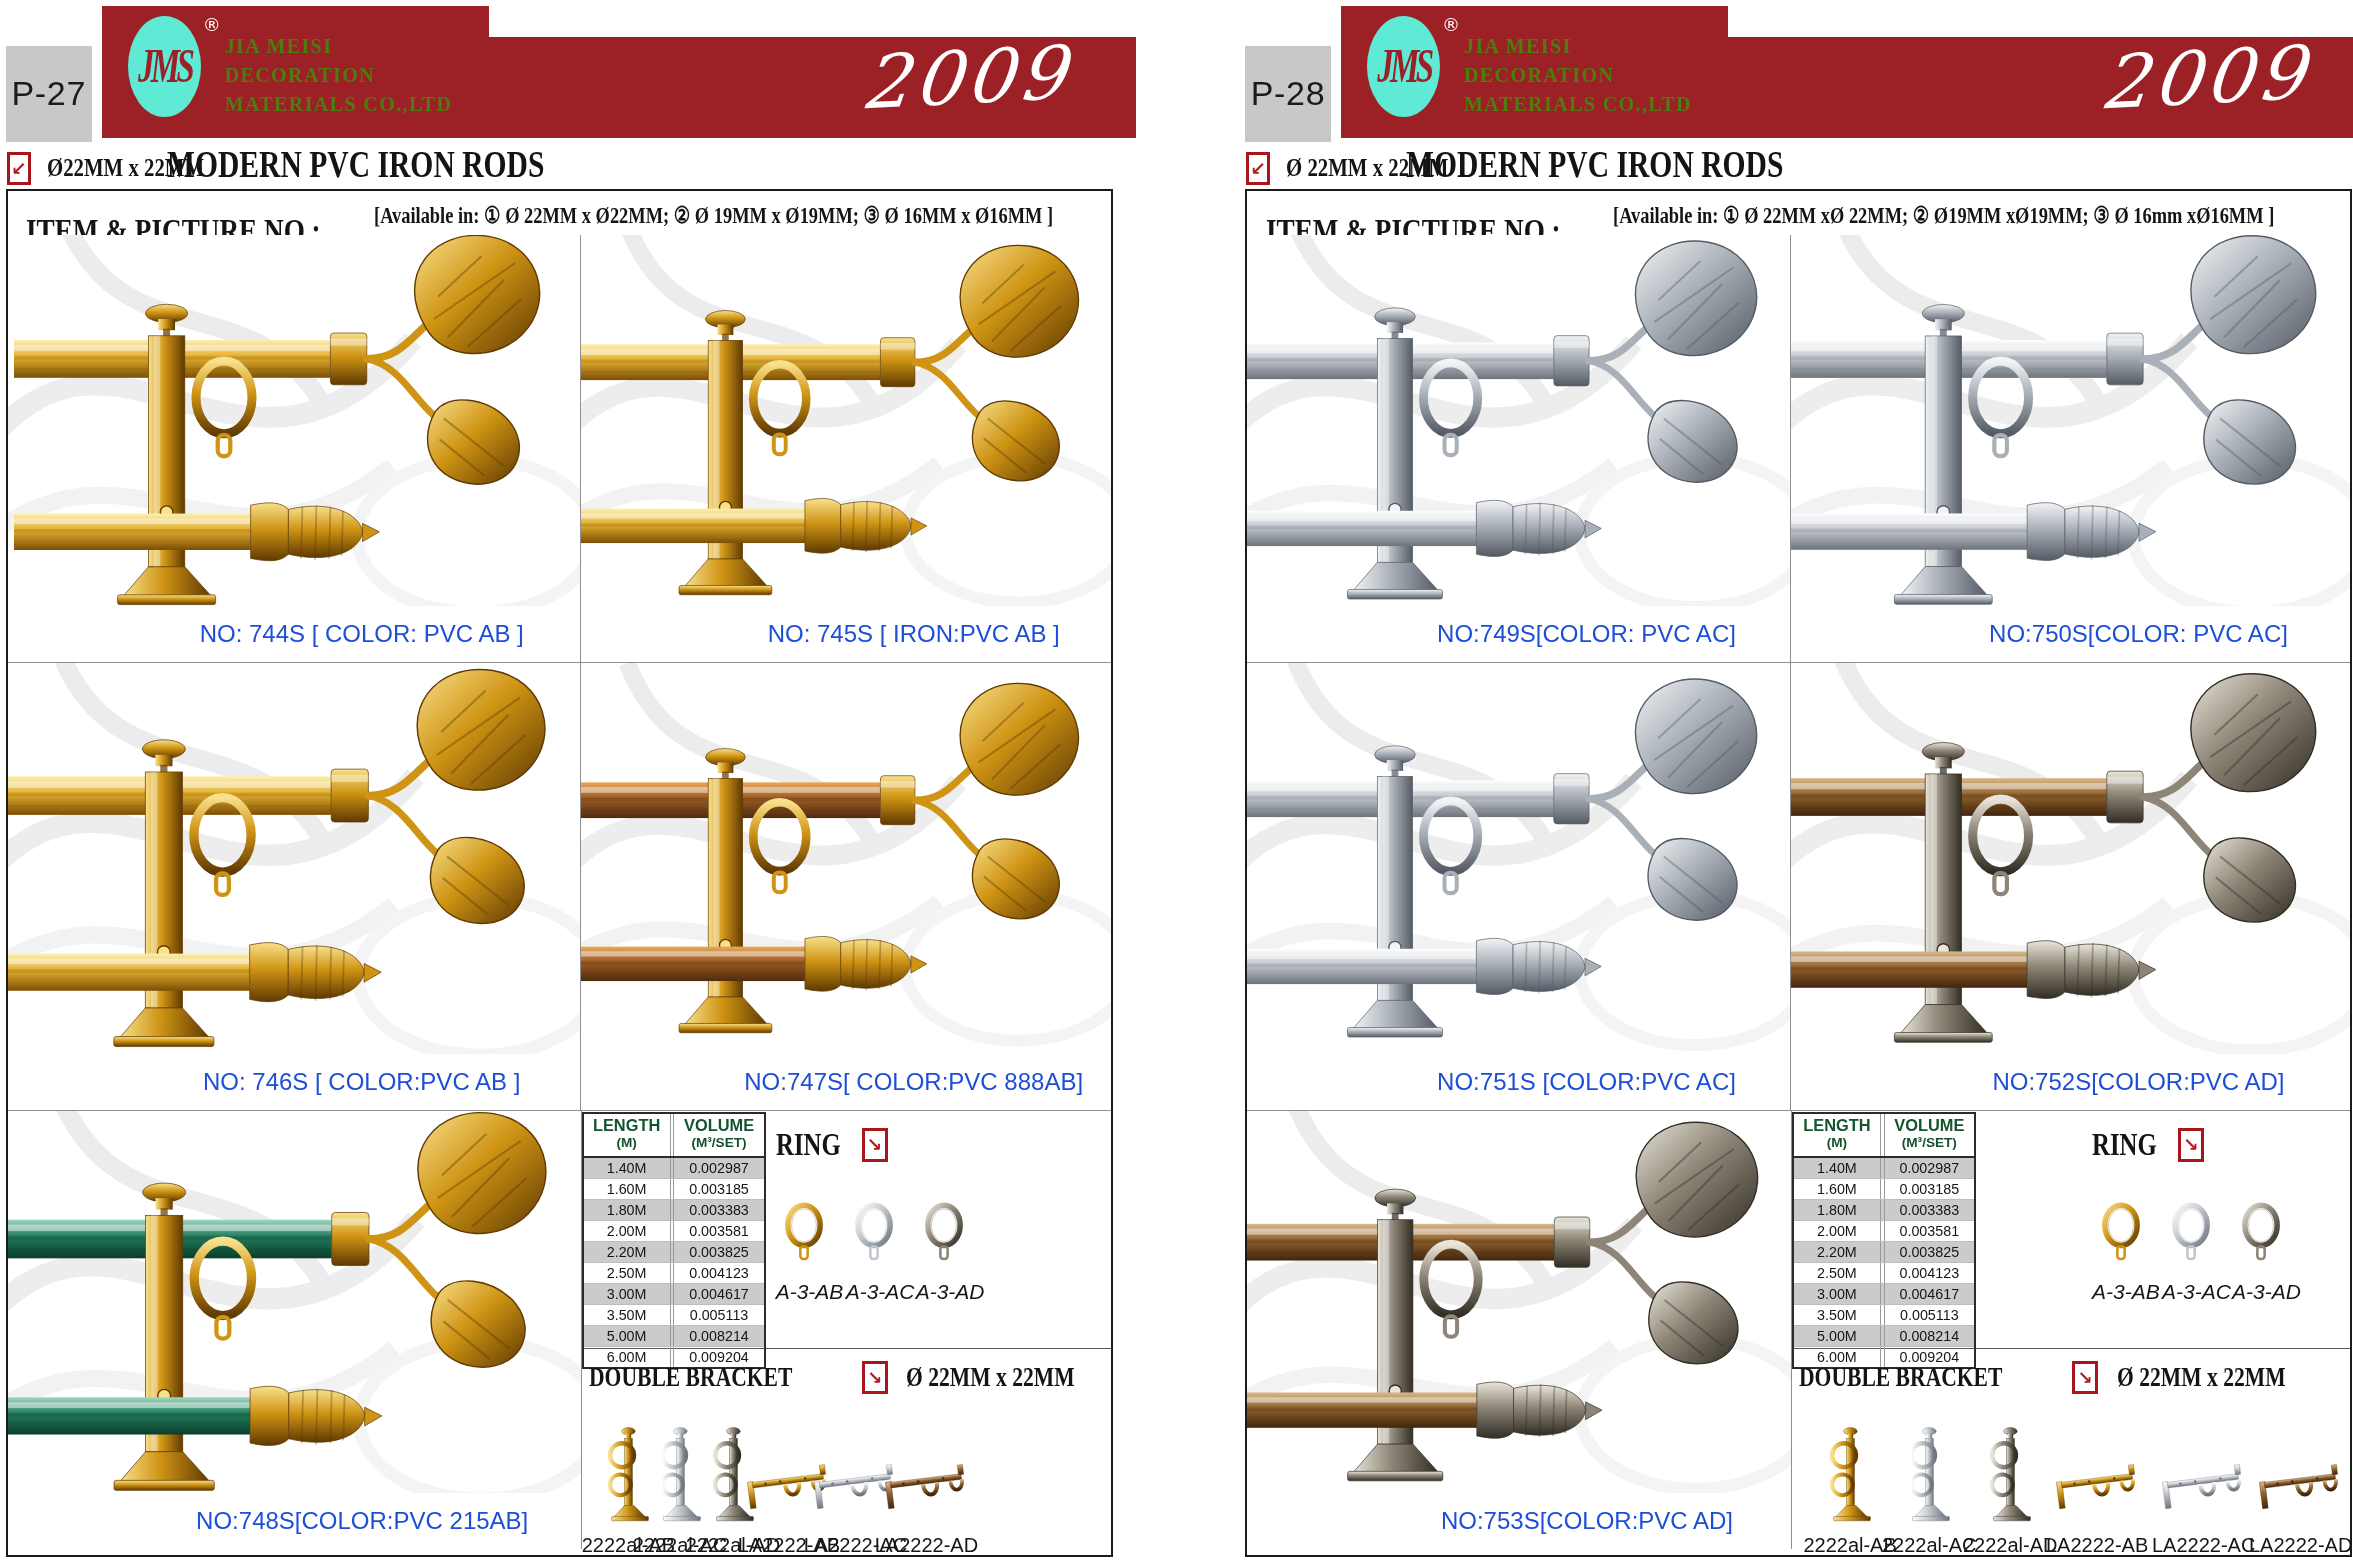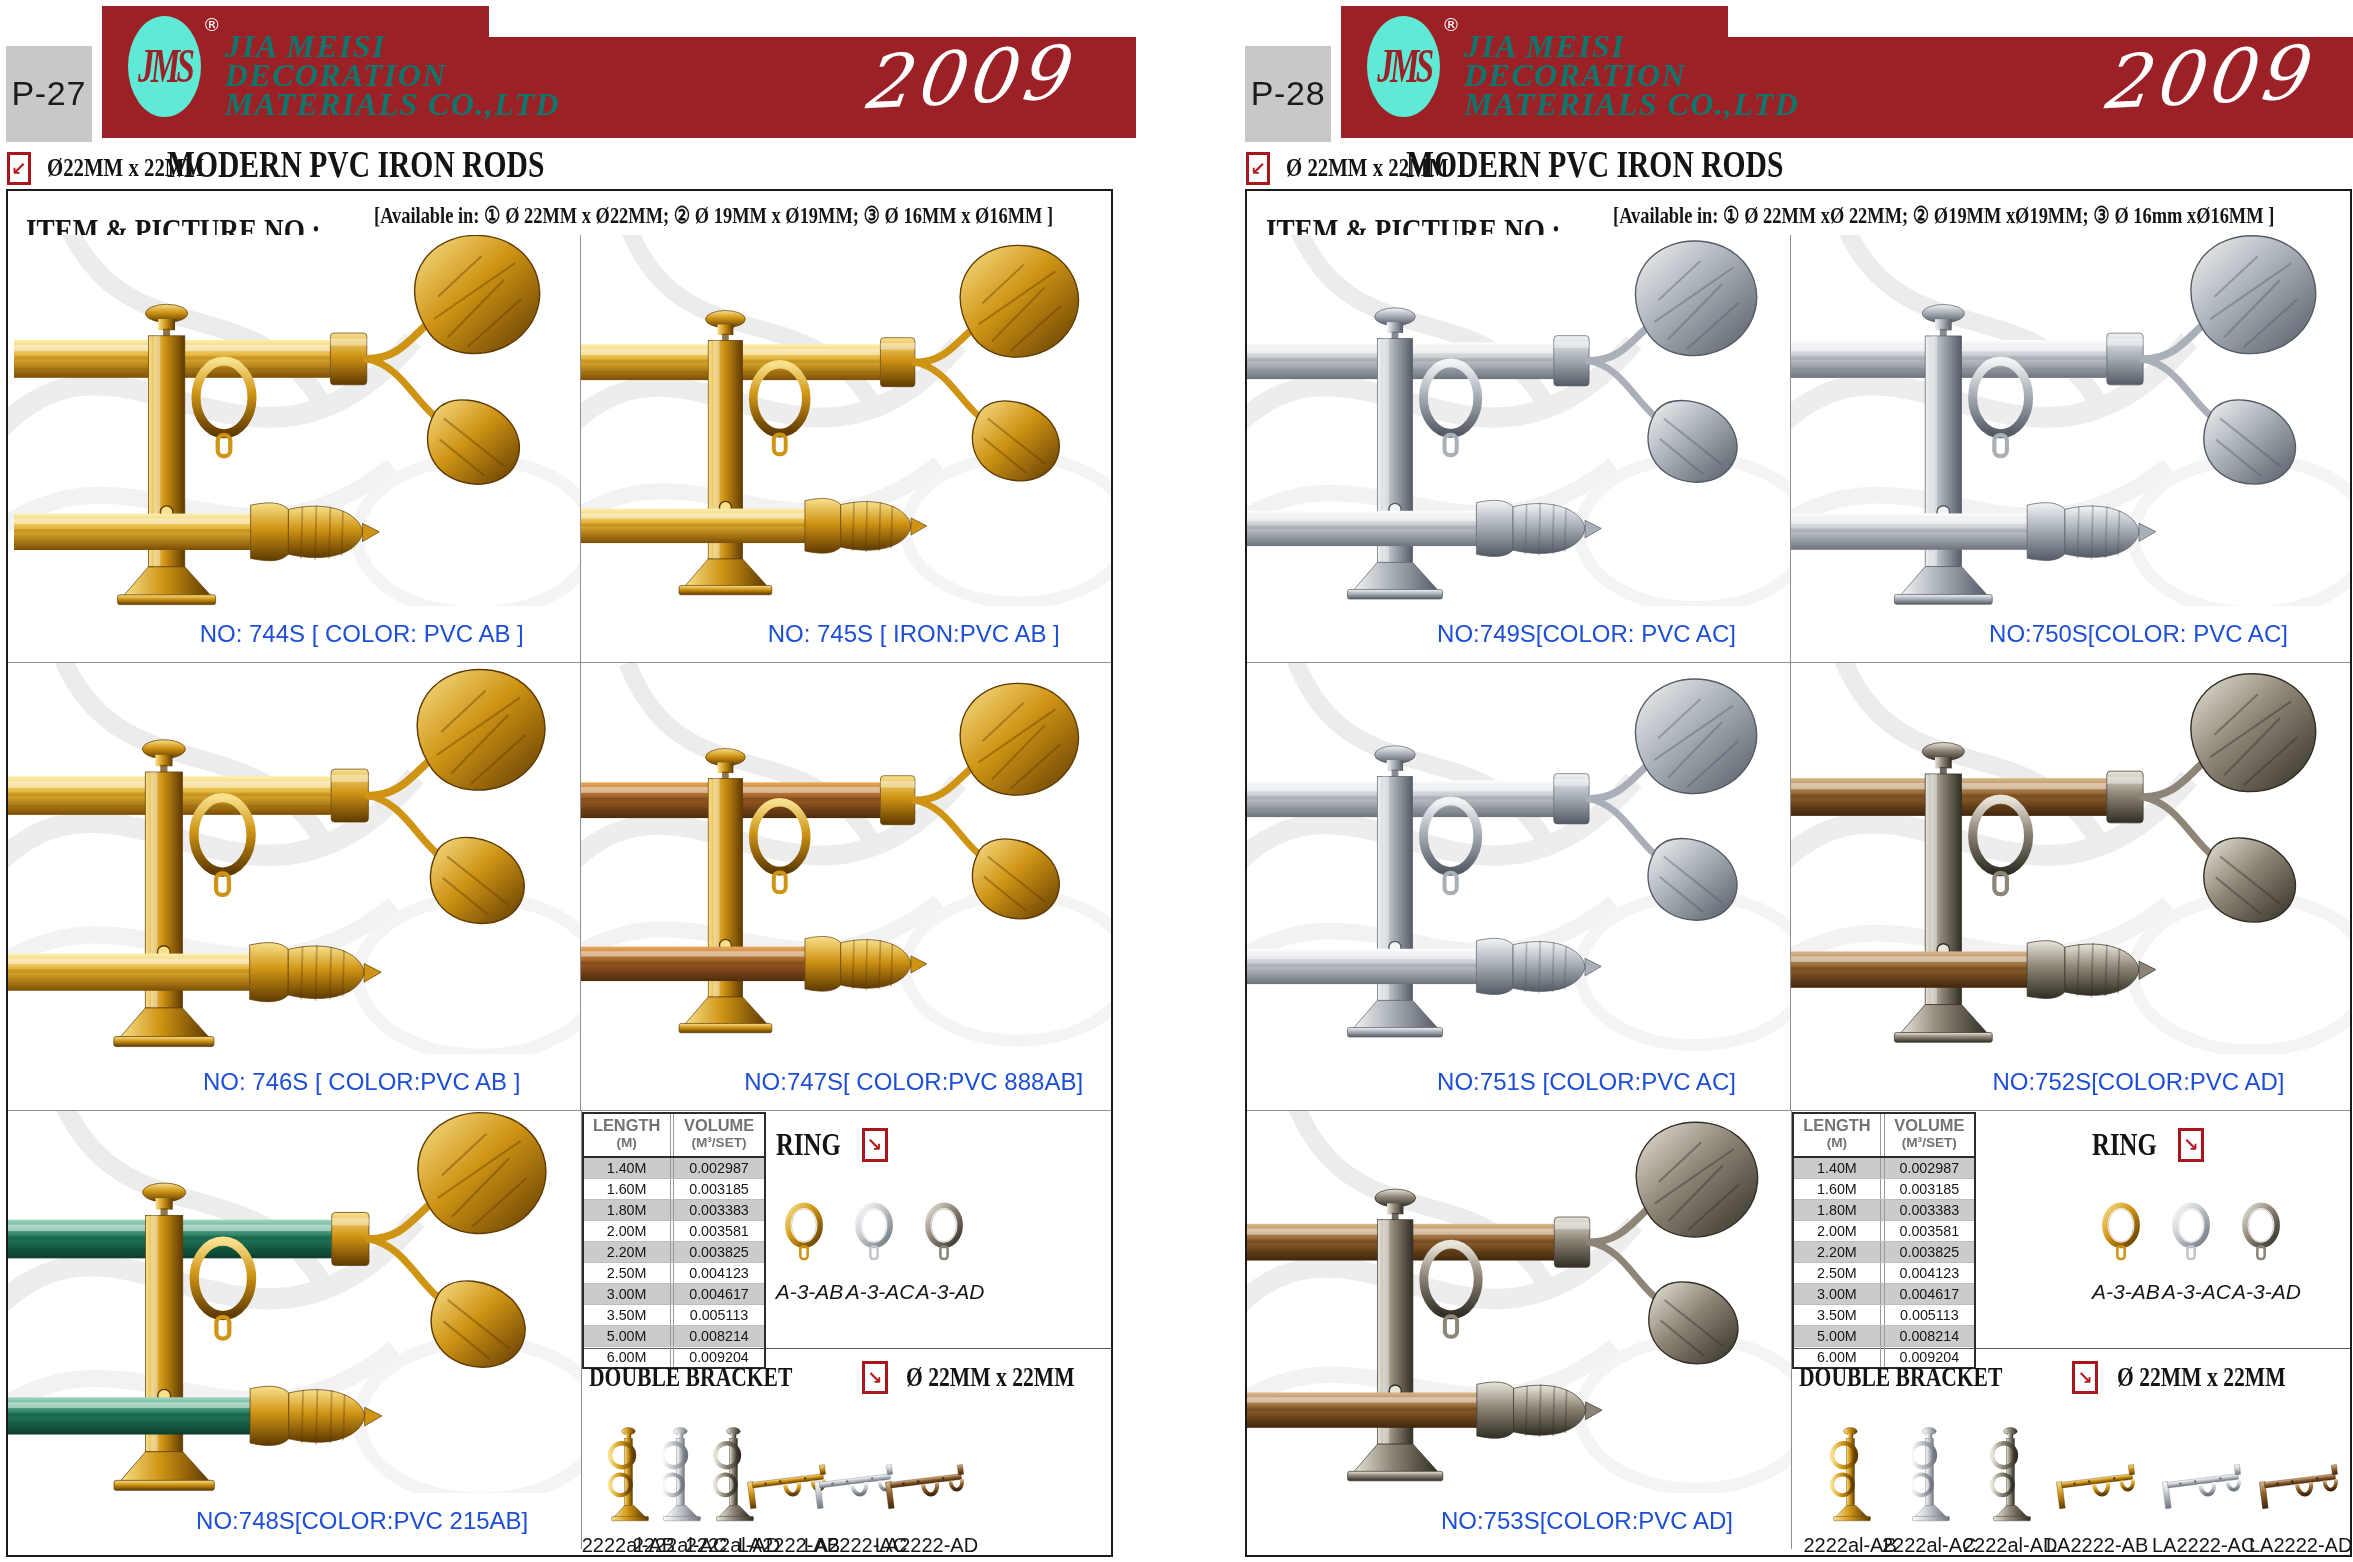--- a/index.html
+++ b/index.html
@@ -28,23 +28,23 @@
   .logo{
     position:absolute;left:26.4px;top:10px;width:73px;height:101px;background:#5eead4;
     border-radius:50%;display:flex;align-items:center;justify-content:center;z-index:2;
   }
   .logo span{
     font-family:"Liberation Serif",serif;font-style:italic;font-weight:bold;
     font-size:33px;color:var(--red);letter-spacing:-3.6px;transform:scaleY(1.5);
   }
   .reg{position:absolute;left:101px;top:8.6px;color:#fff;font-size:18px;z-index:2;font-family:"DejaVu Sans",sans-serif;}
   .company{
-    position:absolute;left:123px;top:26px;color:#0f766e;z-index:2;
+    position:absolute;left:123px;top:26px;color:#4d7c0f;z-index:2;
     font-family:"Liberation Serif",serif;font-weight:bold;
-    font-size:32px;line-height:29px;letter-spacing:1.4px;white-space:nowrap;font-style:italic;
+    font-size:20px;line-height:29px;letter-spacing:1.4px;white-space:nowrap;
   }
   .year{
     position:absolute;left:768px;top:34px;color:#fff;z-index:2;
     font-family:"DejaVu Serif",serif;font-style:italic;font-size:74px;line-height:74px;
     transform:skewX(-12deg) rotate(-3deg);letter-spacing:4.3px;white-space:nowrap;
   }
 
   
   .subtitle{position:absolute;left:0;top:146px;height:41px;width:100%;}
   .arrow-box{
@@ -82,21 +82,21 @@
   
   .info-cell{position:absolute;box-sizing:border-box;border-left:1.4px solid var(--cell-line);background:#fff;}
   .spec-block{position:absolute;left:0;top:0;right:0;height:237px;border-bottom:1.4px solid #5a5a5a;}
   .bracket-block{position:absolute;left:0;top:238px;right:0;bottom:0;}
 
   table.spec-table{
     position:absolute;left:0px;top:1.4px;width:184px;border-collapse:collapse;
     border:2.1px solid #2b2b2b;font-family:"Liberation Sans",sans-serif;
   }
   table.spec-table th{
-    font-size:16.4px;line-height:17px;padding:2.9px 0 4.3px 0;font-weight:bold;color:#737373;
+    font-size:16.4px;line-height:17px;padding:2.9px 0 4.3px 0;font-weight:bold;color:#14532d;
     border-bottom:2.1px solid #2b2b2b;border-right:0.7px solid #9a9a9a;text-align:center;
   }
   table.spec-table th span{display:block;font-weight:bold;font-size:13.6px;}
   table.spec-table td{
     font-size:14.3px;height:18px;text-align:center;color:#161616;
     border-right:0.7px solid #9a9a9a;border-bottom:0.7px solid #bdbdbd;
   }
   table.spec-table tr.alt td{background:#cbcbcb;}
   table.spec-table td:last-child,table.spec-table th:last-child{border-right:none;}
 

